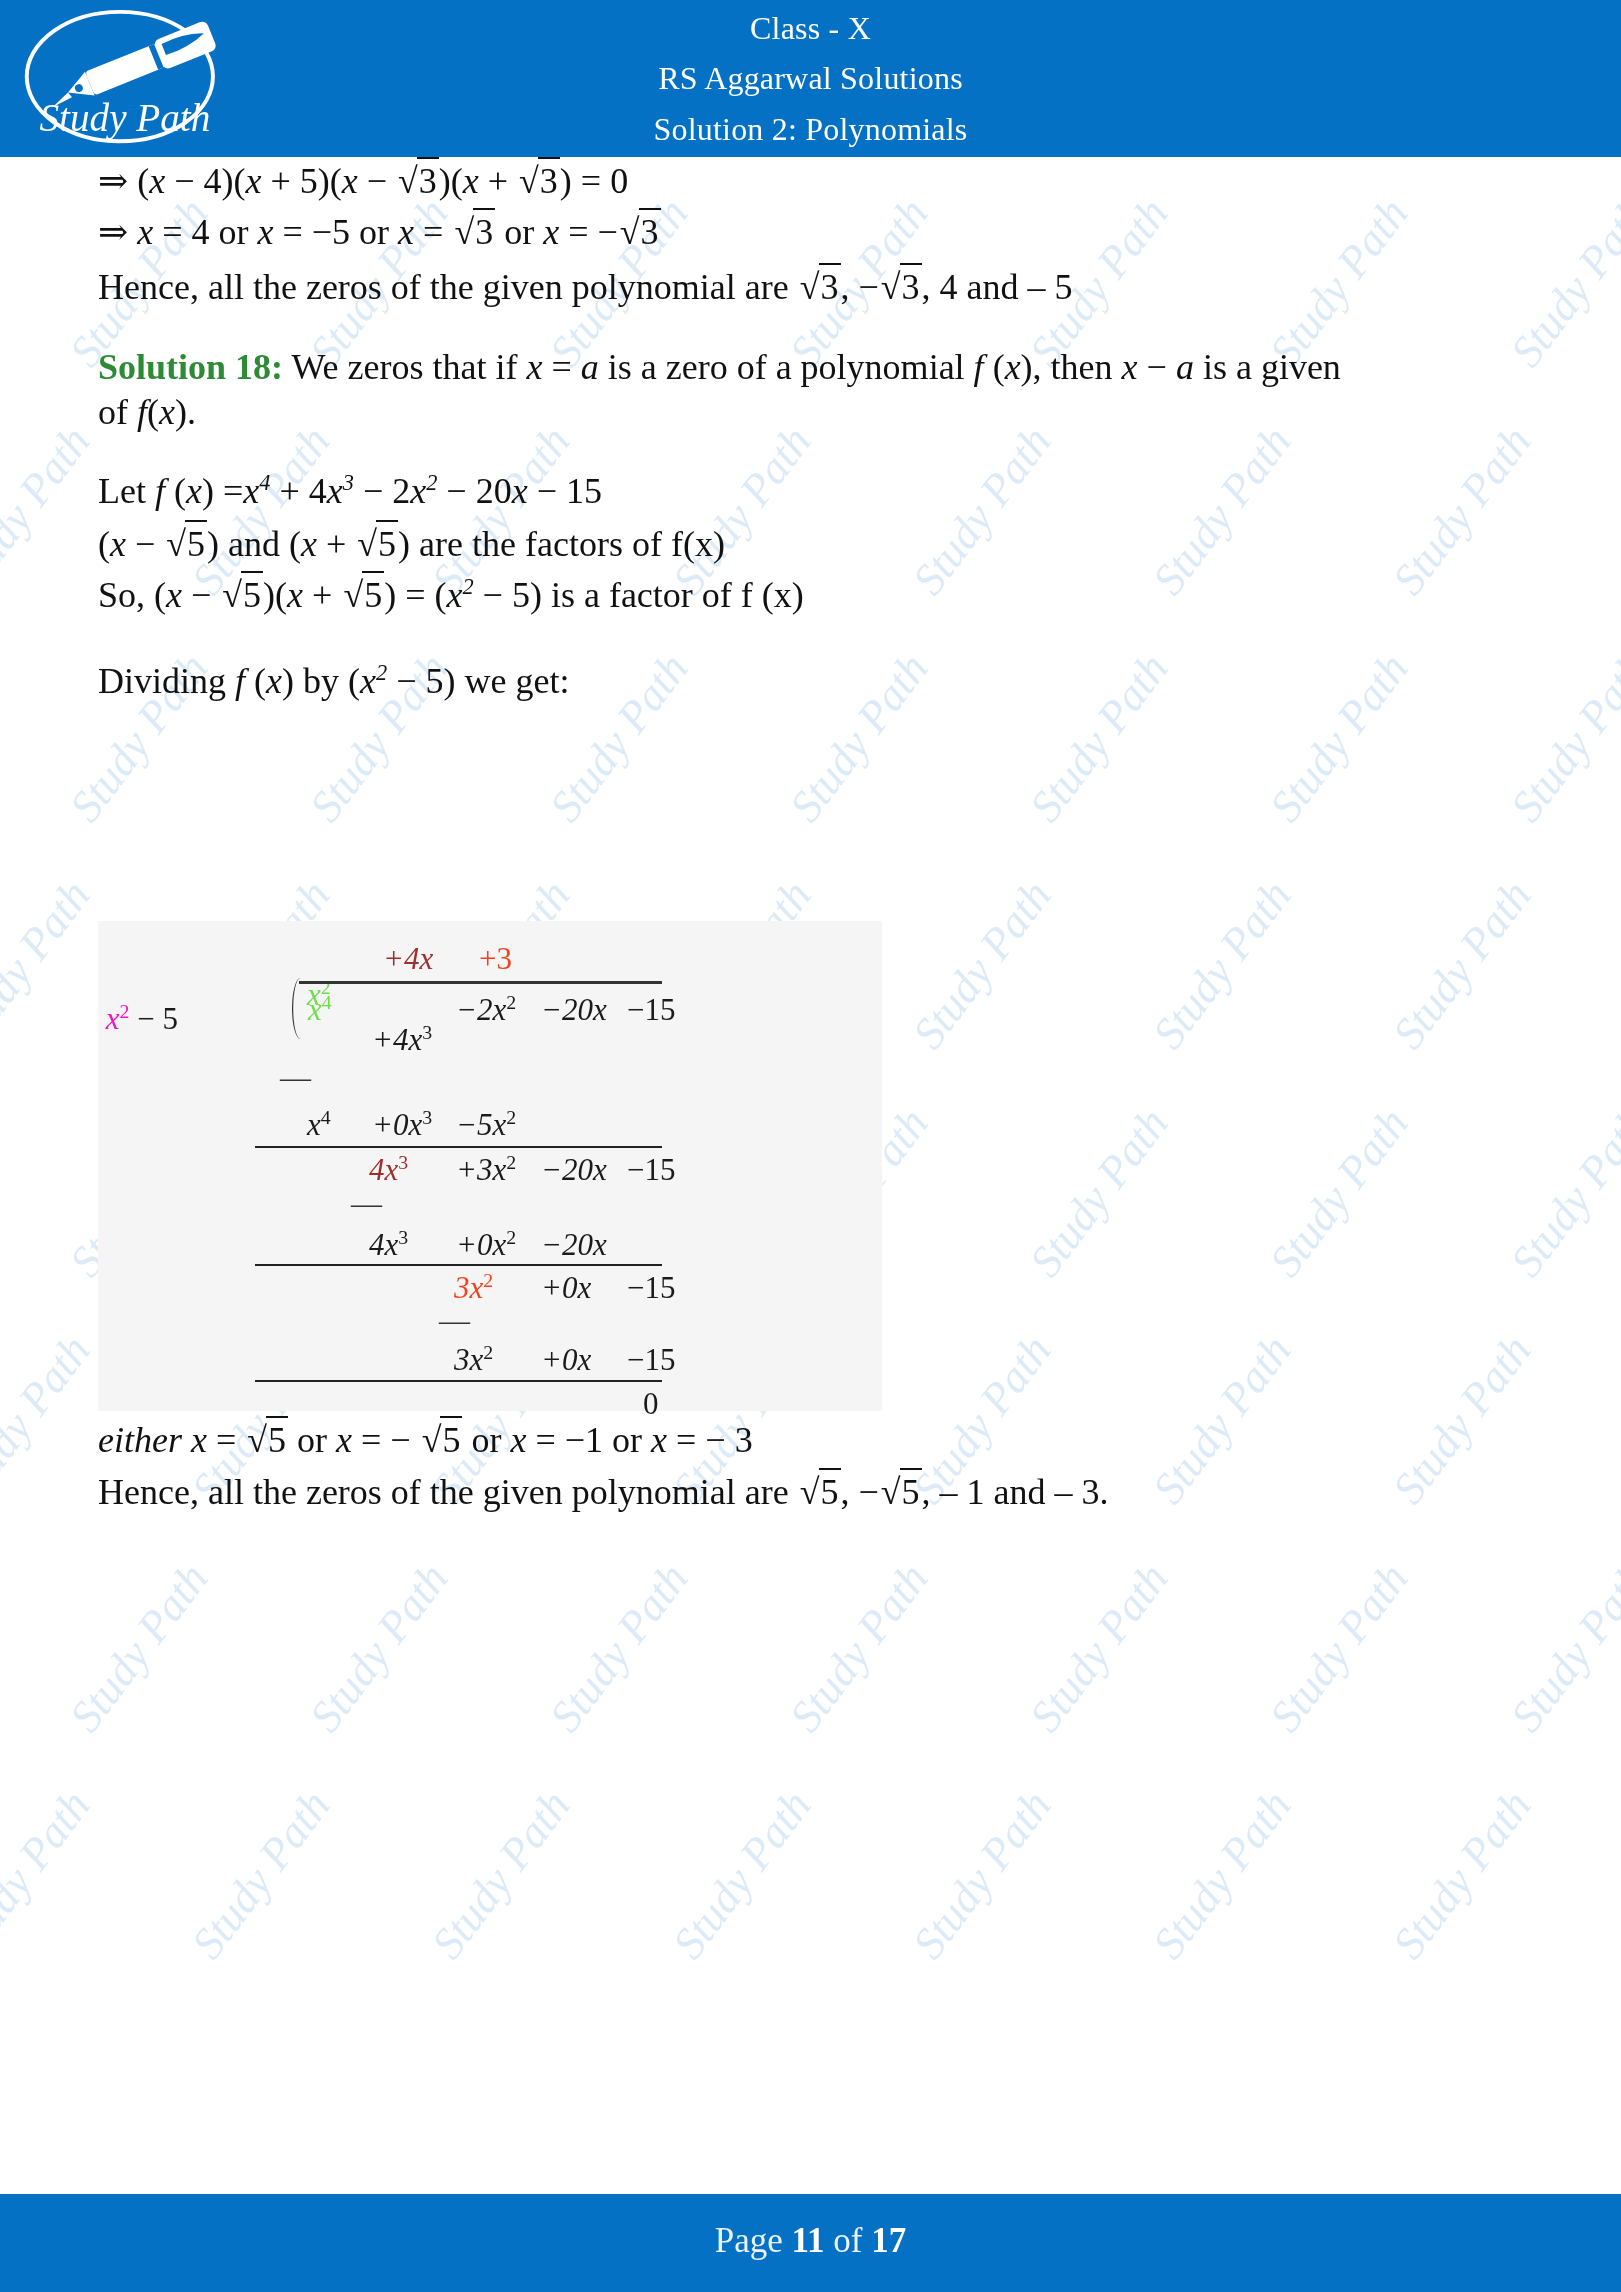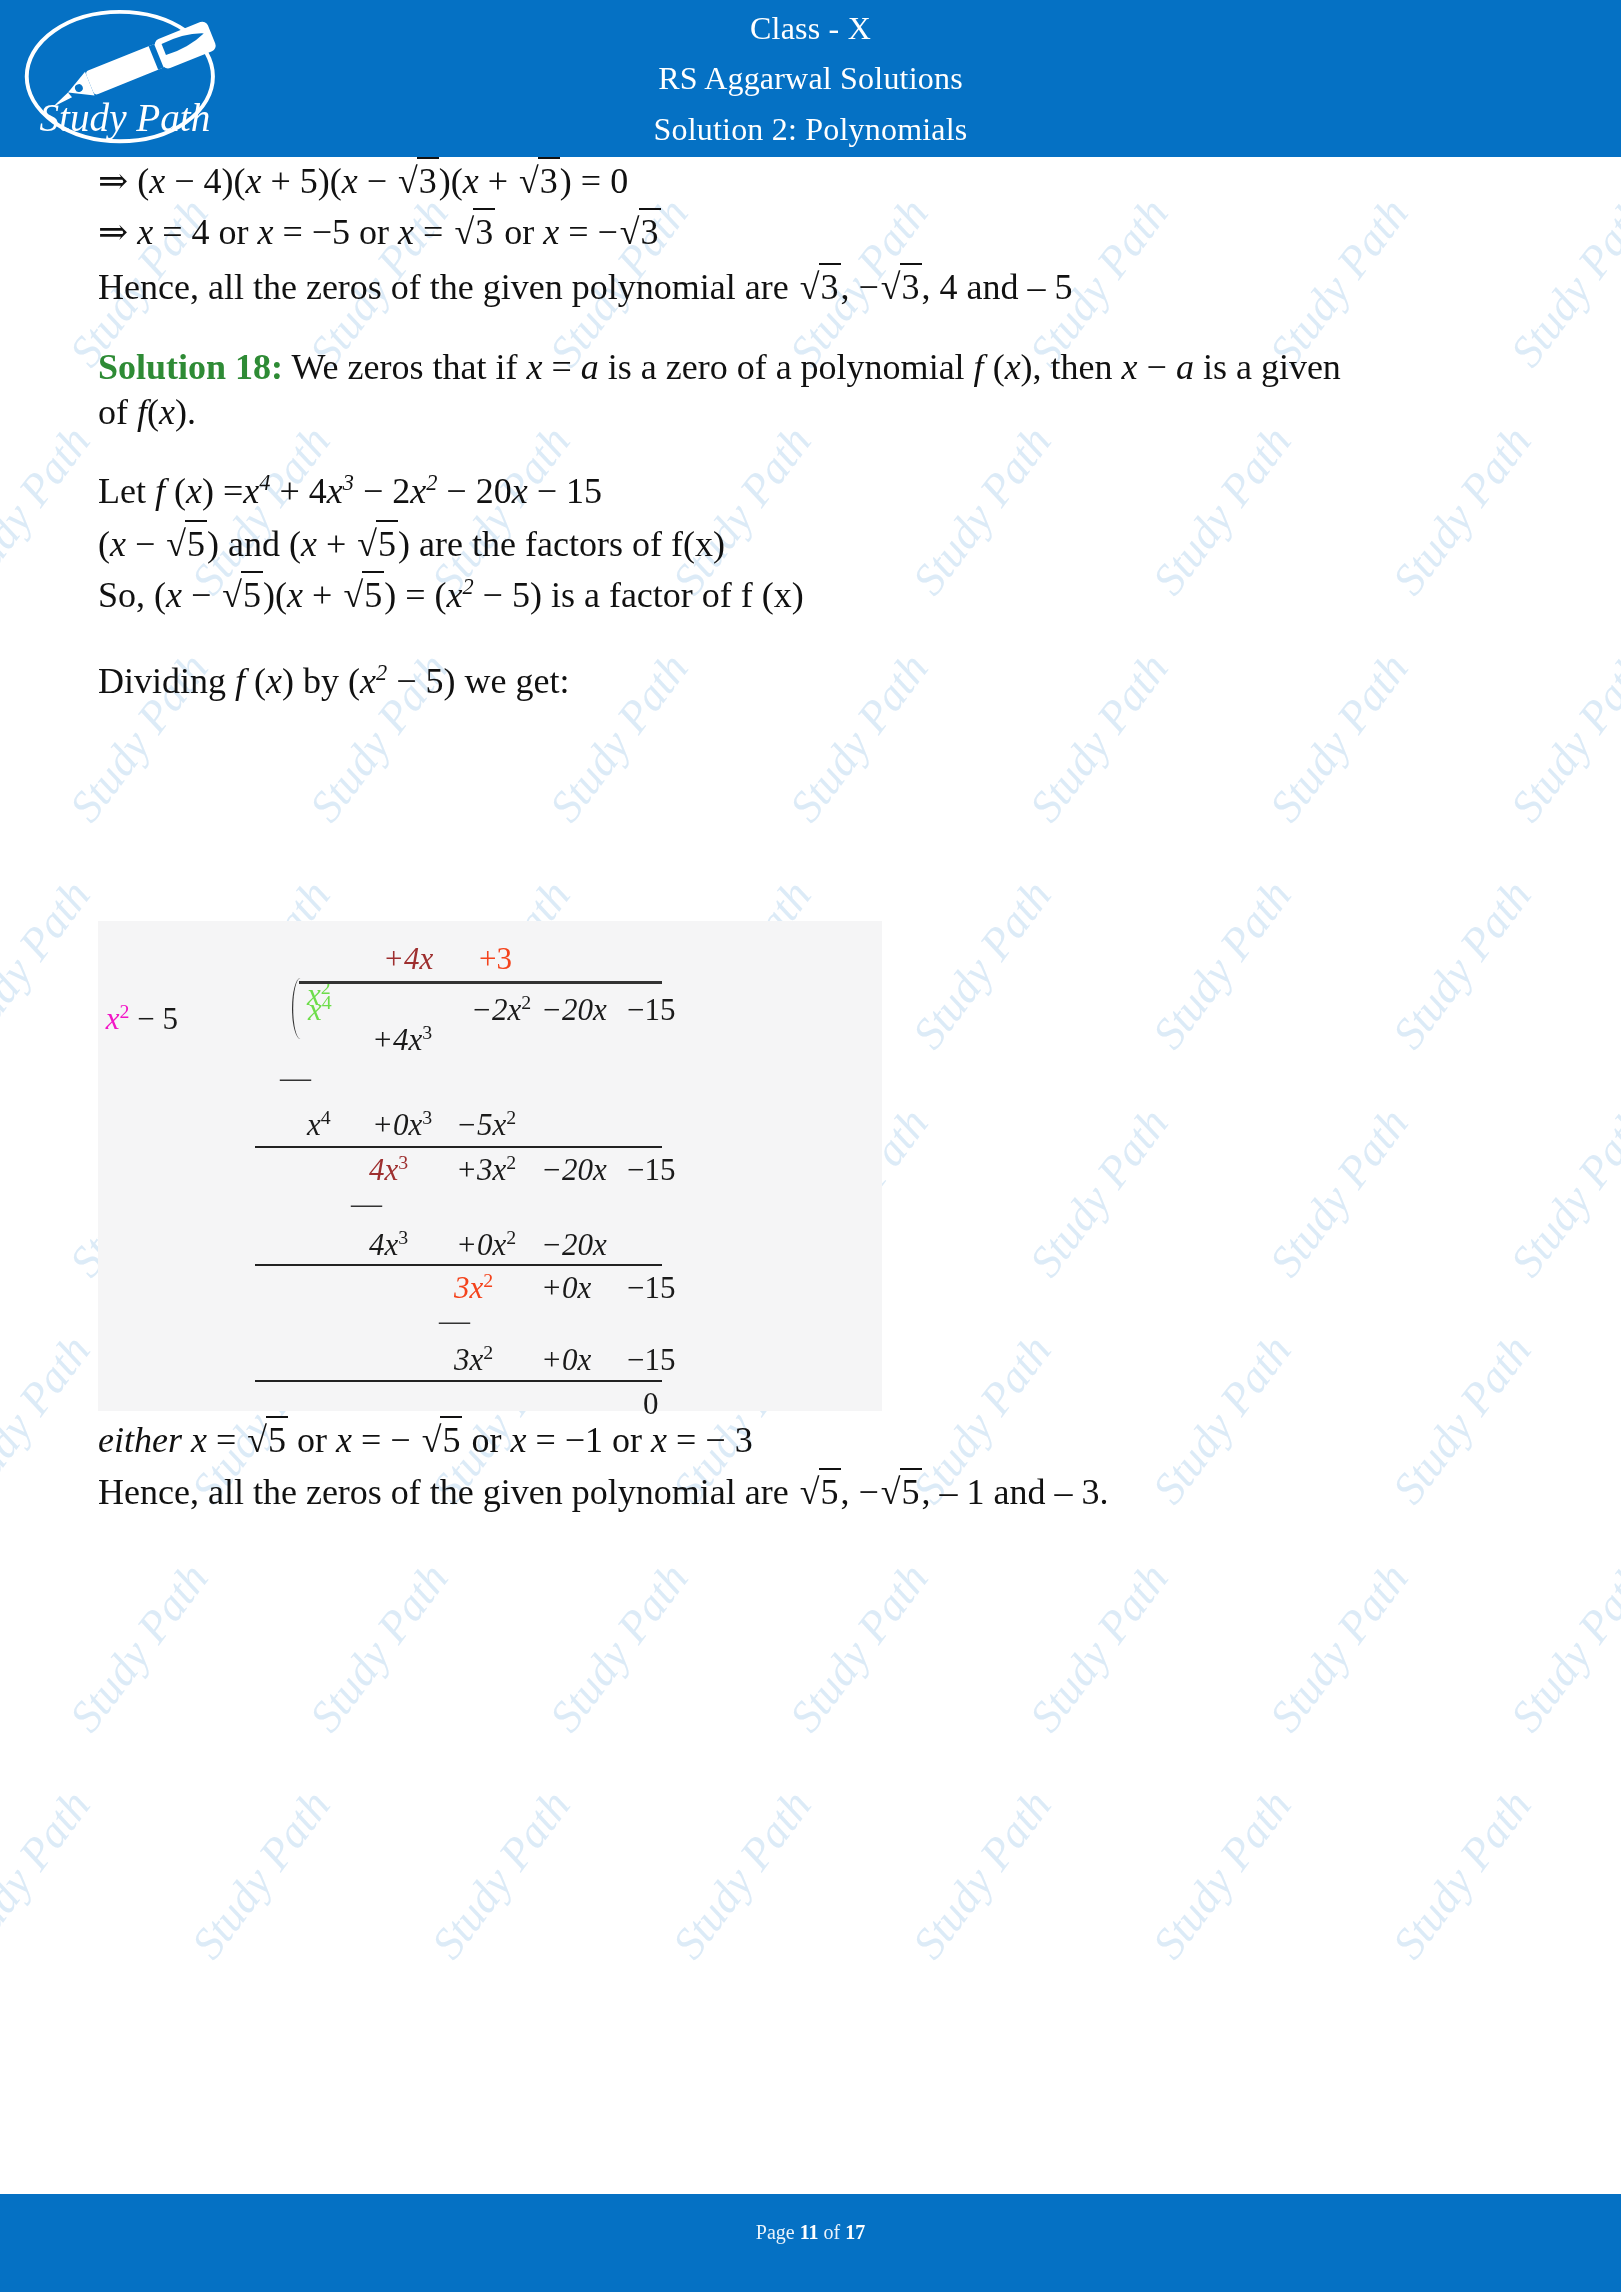--- a/index.html
+++ b/index.html
@@ -148,21 +148,21 @@
     width: 1621px; height: 99px;
     background: #0571c4;
     z-index: 3;
   }
   #footer-text {
     position: absolute;
     left: 0; top: 27.4px;
     width: 1621px;
     text-align: center;
     color: #eaf3fb;
-    font-size: 20px;
+    font-size: 35px;
     font-family: "Liberation Serif", serif;
   }
   #footer-text b { font-weight: bold; color: #ffffff; }
 </style>
 </head>
 <body>
 
 <div id="header">
   <div id="logo">
     <svg width="245" height="147" viewBox="0 0 250 150">
@@ -454,21 +454,21 @@
 
   <div class="dvbracket" style="left:194px; top:57px;"></div>
   <div class="dvline" style="left:201px; top:60px; width:363px;"></div>
 
   <div class="dv" style="left:210px; top:71px;">
     <span class="dvm c-green">x</span><span class="dvsupn c-green">4</span>
   </div>
   <div class="dv c-black" style="left:274px; top:71px;margin-top:30px;">
     <span class="dvm">+4x</span><span class="dvsupn">3</span>
   </div>
-  <div class="dv c-black" style="left:358px; top:71px;margin-left:15px;">
+  <div class="dv c-black" style="left:358px; top:71px;">
     <span class="dvm">−2x</span><span class="dvsupn">2</span>
   </div>
   <div class="dv c-black dvm" style="left:443px; top:71px;">−20x</div>
   <div class="dv c-black" style="left:529px; top:71px;">−15</div>
 
   <div class="minus-sign" style="left:182px; top:139px;">—</div>
 
   <div class="dv c-black" style="left:209px; top:186px;">
     <span class="dvm">x</span><span class="dvsupn">4</span>
   </div>

